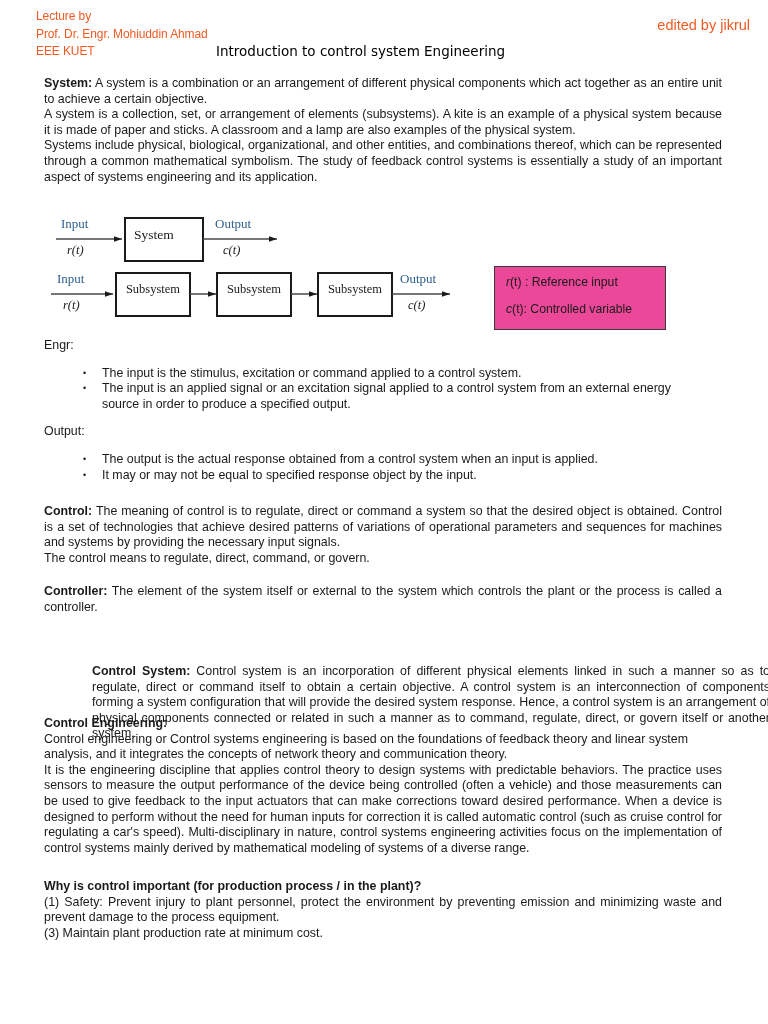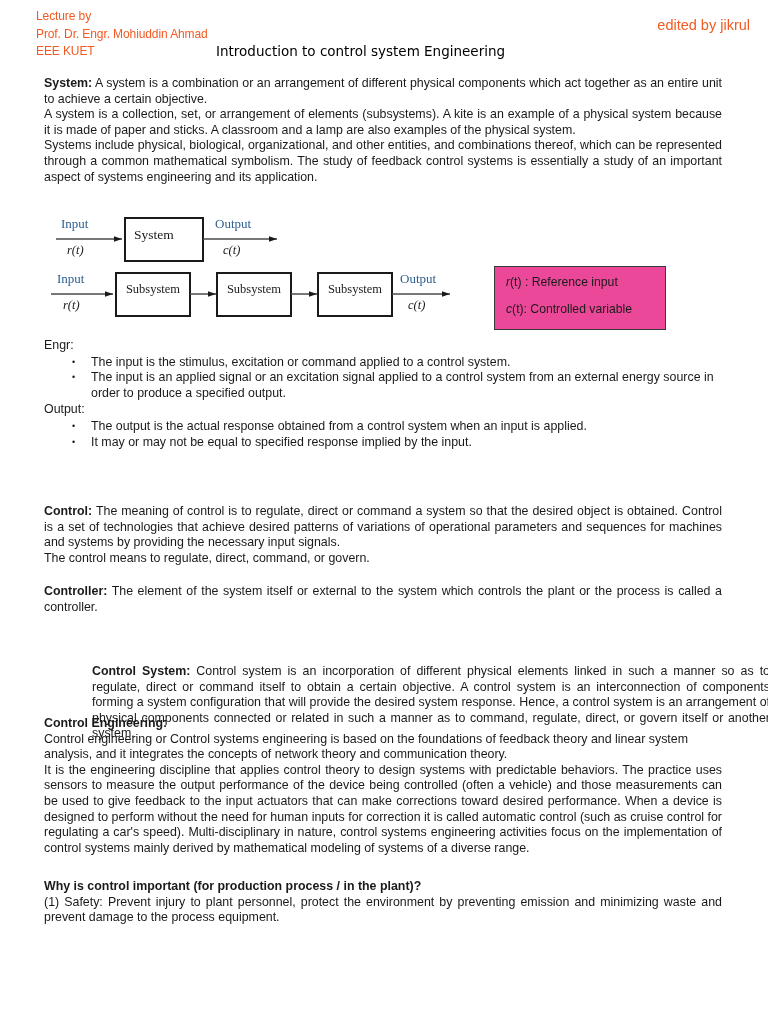--- a/index.html
+++ b/index.html
@@ -78,21 +78,21 @@
   p.body.left { text-align: left; }
   .bold { font-weight: bold; }
 
   
   .label-line {
     margin: 0;
     font-size: 12.4px;
     line-height: 15.6px;
   }
   ul.bullets {
-    margin: 1px;
+    margin: 12px;
     padding: 0;
     list-style: none;
   }
   ul.bullets li {
     position: relative;
     font-size: 12.4px;
     line-height: 15.6px;
     padding-left: 46px;
     text-align: left;
   }
@@ -206,21 +206,21 @@
 
   <div class="sec" style="top:338px;">
     <p class="label-line">Engr:</p>
     <ul class="bullets">
       <li>The input is the stimulus, excitation or command applied to a control system.</li>
       <li>The input is an applied signal or an excitation signal applied to a control system from an external energy source in order to produce a specified output.</li>
     </ul>
     <p class="label-line">Output:</p>
     <ul class="bullets">
       <li>The output is the actual response obtained from a control system when an input is applied.</li>
-      <li>It may or may not be equal to specified response implied by the input.</li>
+      <li>It may or may not be equal to specified response object by the input.</li>
     </ul>
   </div>
 
   <div class="sec" style="top:504px;">
     <p class="body"><span class="bold">Control:</span><span> The meaning of control is to regulate, direct or command a system so that the desired object is obtained. Control is a set of technologies that achieve desired patterns of variations of operational parameters and sequences for machines and systems by providing the necessary input signals.</span></p>
     <p class="body left">The control means to regulate, direct, command, or govern.</p>
   </div>
 
   <div class="sec" style="top:584px;">
     <p class="body"><span class="bold">Controller:</span><span> The element of the system itself or external to the system which controls the plant or the process is called a controller.</span></p>
@@ -232,15 +232,16 @@
 
   <div class="sec" style="top:716px;">
     <p class="body left bold">Control Engineering:</p>
     <p class="body left">Control engineering or Control systems engineering is based on the foundations of feedback theory and linear system analysis, and it integrates the concepts of network theory and communication theory.</p>
     <p class="body">It is the engineering discipline that applies control theory to design systems with predictable behaviors. The practice uses sensors to measure the output performance of the device being controlled (often a vehicle) and those measurements can be used to give feedback to the input actuators that can make corrections toward desired performance. When a device is designed to perform without the need for human inputs for correction it is called automatic control (such as cruise control for regulating a car's speed). Multi-disciplinary in nature, control systems engineering activities focus on the implementation of control systems mainly derived by mathematical modeling of systems of a diverse range.</p>
   </div>
 
   <div class="sec" style="top:879px;">
     <p class="body left bold">Why is control important (for production process / in the plant)?</p>
     <p class="body">(1) Safety:  Prevent injury to plant personnel, protect the environment by preventing emission and minimizing waste and prevent damage to the process equipment.</p>
+    <p class="body left">(3)  Maintain plant production rate at minimum cost.</p>
   </div>
 
 </div>
 
 </body></html>

